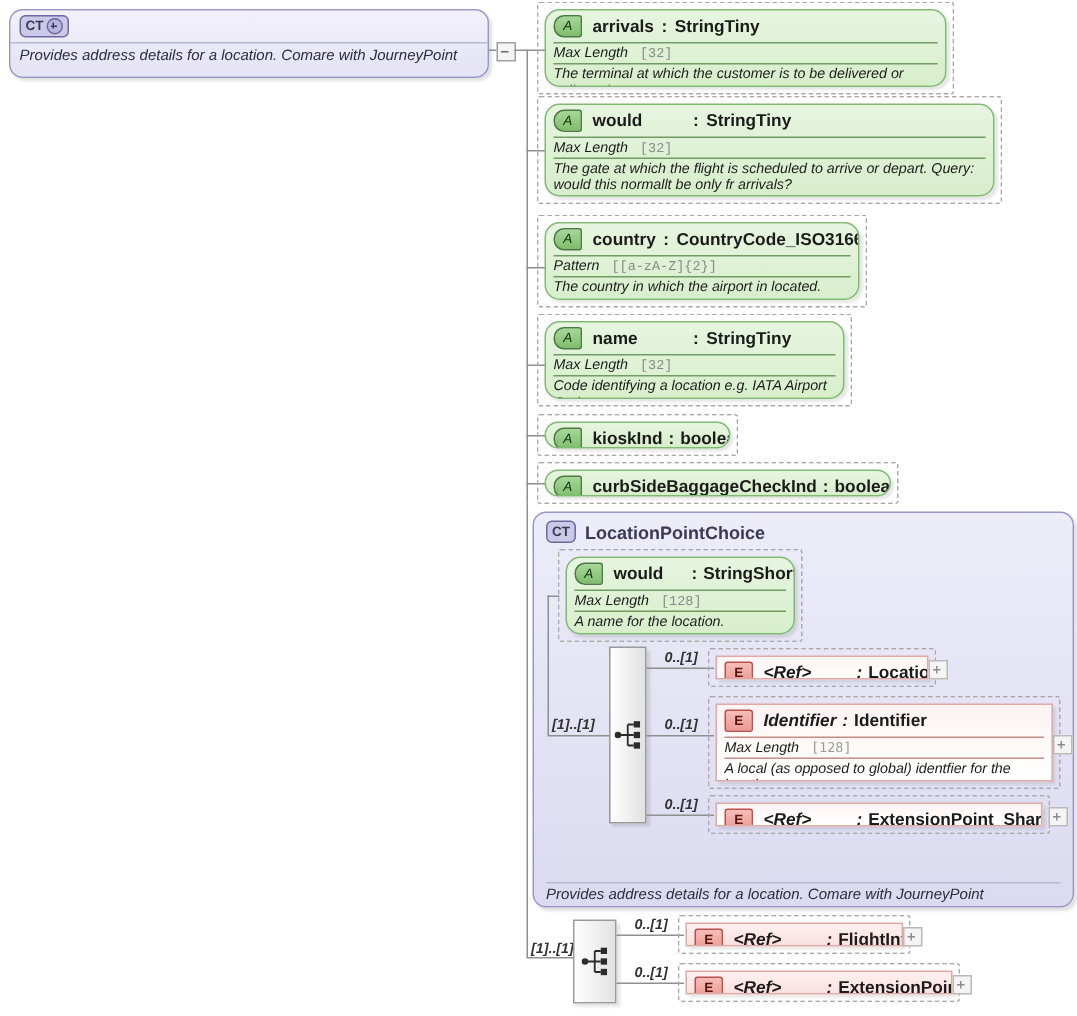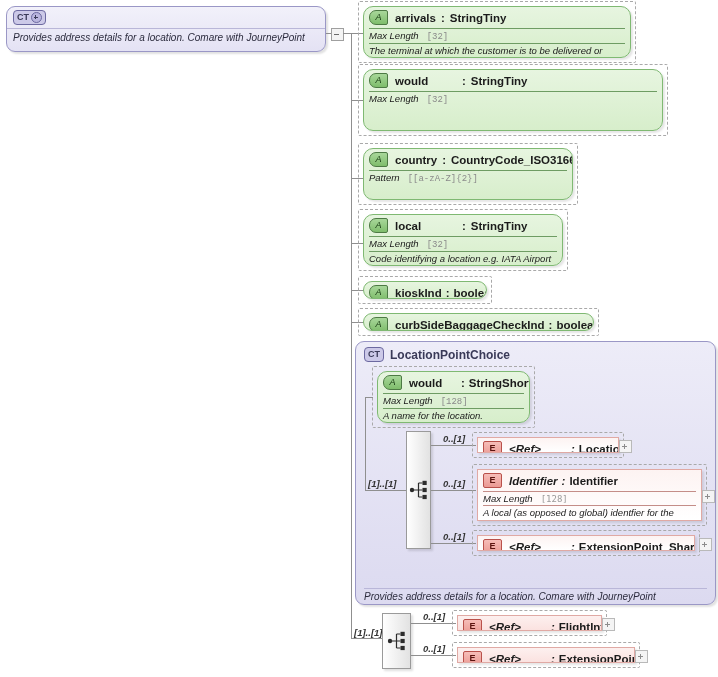--- a/index.html
+++ b/index.html
@@ -263,48 +263,50 @@
         <span class="badge-a">
             <span>A</span>
           </span>
         <span class="nm" style="min-width:62px">would</span>
         <span class="sep" style="margin:0 5px">:</span>
         <span class="ty">StringTiny</span>
       </div>
       <div class="facet">
         <span class="k">Max Length</span><span class="v">[32]</span>
       </div>
+      <div class="adoc">The gate at which the flight is scheduled to arrive or depart. Query: would this normallt be only fr arrivals?</div>
     </div>
   </div>
 
   <div class="ln h" style="left:351px; top:178px; width:13px;"></div>
   <div class="node attr" style="left:358px; top:143px; width:220px; height:62px;">
     <div class="inner">
       <div class="row1">
         <span class="badge-a">
             <span>A</span>
           </span>
         <span class="nm">country</span>
         <span class="sep" style="margin:0 5px">:</span>
         <span class="ty">CountryCode_ISO3166</span>
       </div>
       <div class="facet">
         <span class="k">Pattern</span><span class="v">[[a-zA-Z]{2}]</span>
       </div>
+      <div class="adoc">The country in which the airport in located.</div>
     </div>
   </div>
 
   <div class="ln h" style="left:351px; top:243px; width:13px;"></div>
   <div class="node attr" style="left:358px; top:209px; width:210px; height:62px;">
     <div class="inner">
       <div class="row1">
         <span class="badge-a">
             <span>A</span>
           </span>
-        <span class="nm" style="min-width:62px">local</span>
+        <span class="nm" style="min-width:62px">name</span>
         <span class="sep" style="margin:0 5px">:</span>
         <span class="ty">StringTiny</span>
       </div>
       <div class="facet">
         <span class="k">Max Length</span><span class="v">[32]</span>
       </div>
       <div class="adoc">Code identifying a location e.g. IATA Airport Code.</div>
     </div>
   </div>
 

